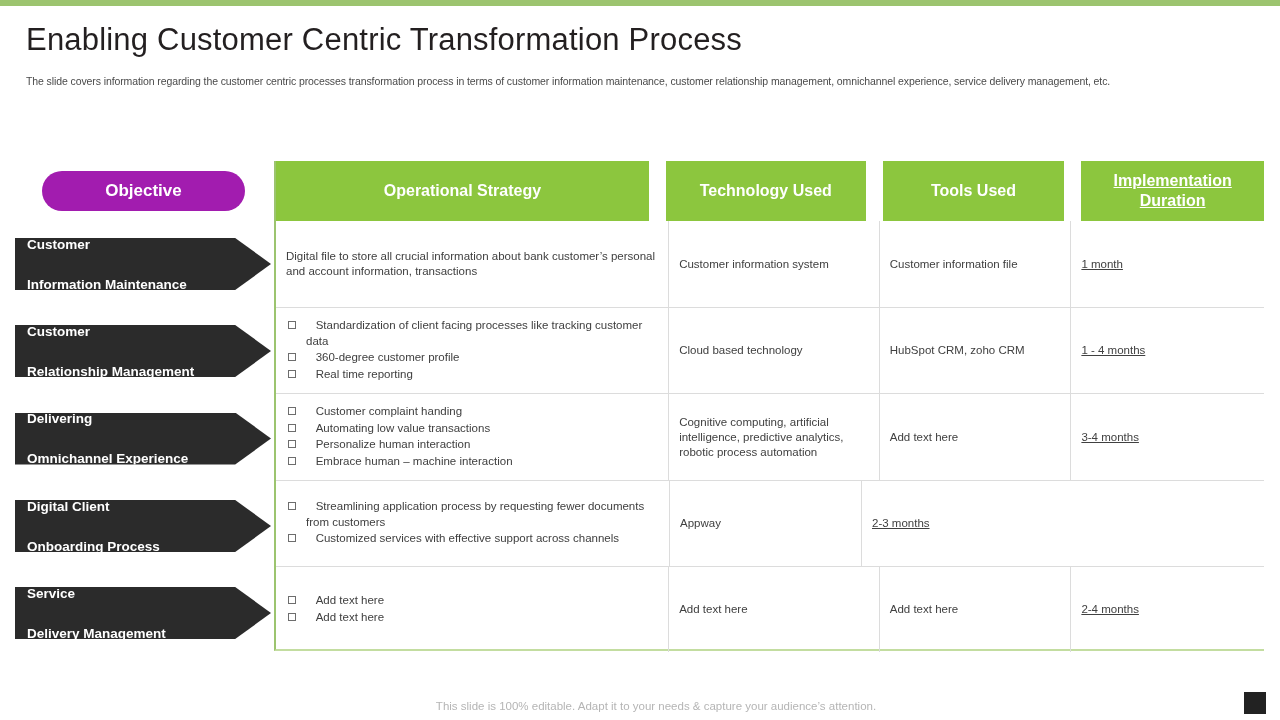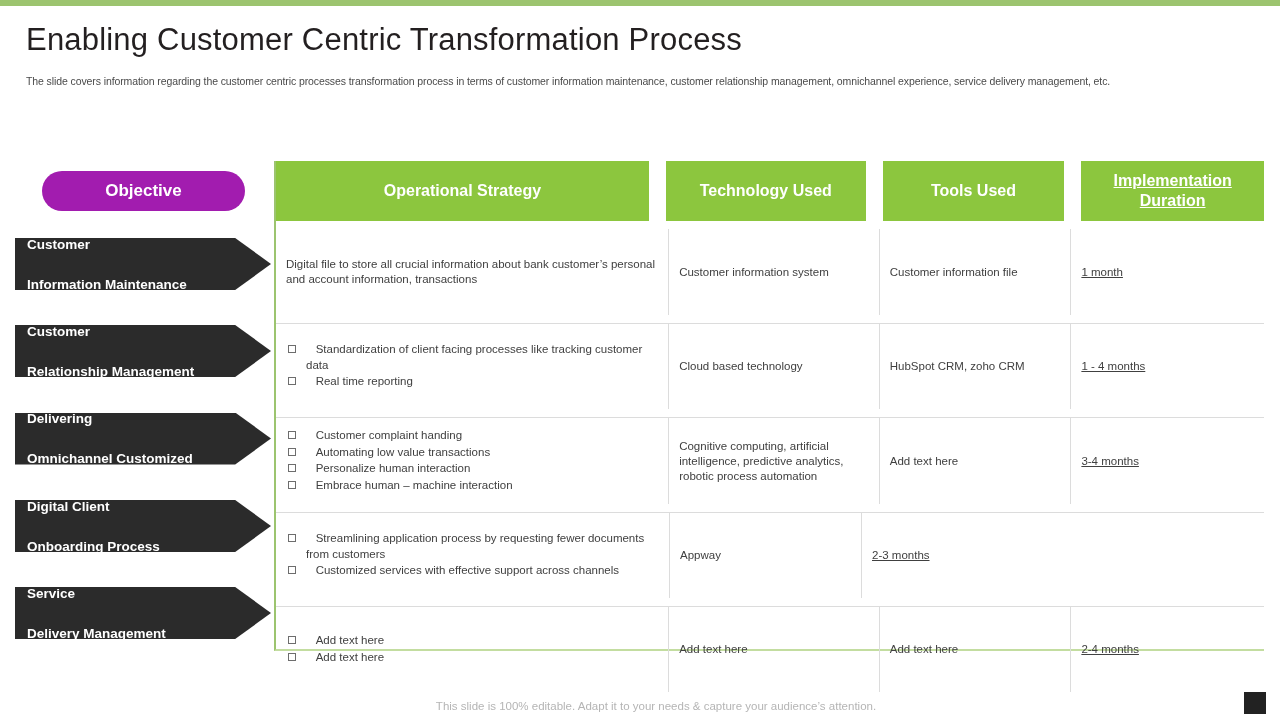--- a/index.html
+++ b/index.html
@@ -62,21 +62,21 @@
   .thead { display: flex; height: 60px; }
   .th {
     background: #8CC63E;
     color: #ffffff; font-size: 16px; font-weight: bold;
     display: flex; align-items: center; justify-content: center;
     text-align: center; line-height: 20px;
     margin-right: 17px;
   }
   .th:last-child { margin-right: 0; }
 
-  .trow { display: flex; border-top: 1px solid #dcdcdc; margin-top: 8px; }
+  .trow { display: flex; border-top: 1px solid #dcdcdc; }
   .trow:first-of-type { border-top: none; }
   .td {
     font-size: 11.5px; color: #404040; line-height: 15px;
     padding: 8px 10px;
     border-right: 1px solid #dcdcdc;
     display: flex; align-items: center;
   }
   .td:last-child { border-right: none; }
   .td.plain { display: flex; align-items: center; }
 
@@ -128,21 +128,21 @@
       <div class="arrow-label" style="top: 238px; height: 52px;">
         <span class="ln">Customer</span>
         <span class="ln">Information Maintenance</span>
       </div>
       <div class="arrow-label" style="top: 325px; height: 52px;">
         <span class="ln">Customer</span>
         <span class="ln">Relationship Management</span>
       </div>
       <div class="arrow-label" style="top: 412.5px; height: 52px;">
         <span class="ln">Delivering</span>
-        <span class="ln">Omnichannel Customized</span>
+        <span class="ln">Omnichannel Experience</span>
       </div>
       <div class="arrow-label" style="top: 500px; height: 52px;">
         <span class="ln">Digital Client</span>
         <span class="ln">Onboarding Process</span>
       </div>
       <div class="arrow-label" style="top: 587px; height: 52px;">
         <span class="ln">Service</span>
         <span class="ln">Delivery Management</span>
       </div>
     </div>
@@ -166,20 +166,21 @@
             <span>Customer information  file</span>
           </div>
           <div class="td plain c4">
             <span>1 month</span>
           </div>
         </div>
         <div class="trow" style="height: 86px;">
           <div class="td c1">
             <ul class="bullets">
               <li><span class="box"></span><span>Standardization  of client facing processes like tracking customer data</span></li>
+              <li><span class="box"></span><span>360-degree  customer profile</span></li>
               <li><span class="box"></span><span>Real time reporting</span></li>
             </ul>
           </div>
           <div class="td plain c2">
             <span>Cloud based technology</span>
           </div>
           <div class="td plain c3">
             <span>HubSpot CRM, zoho CRM</span>
           </div>
           <div class="td plain c4">

